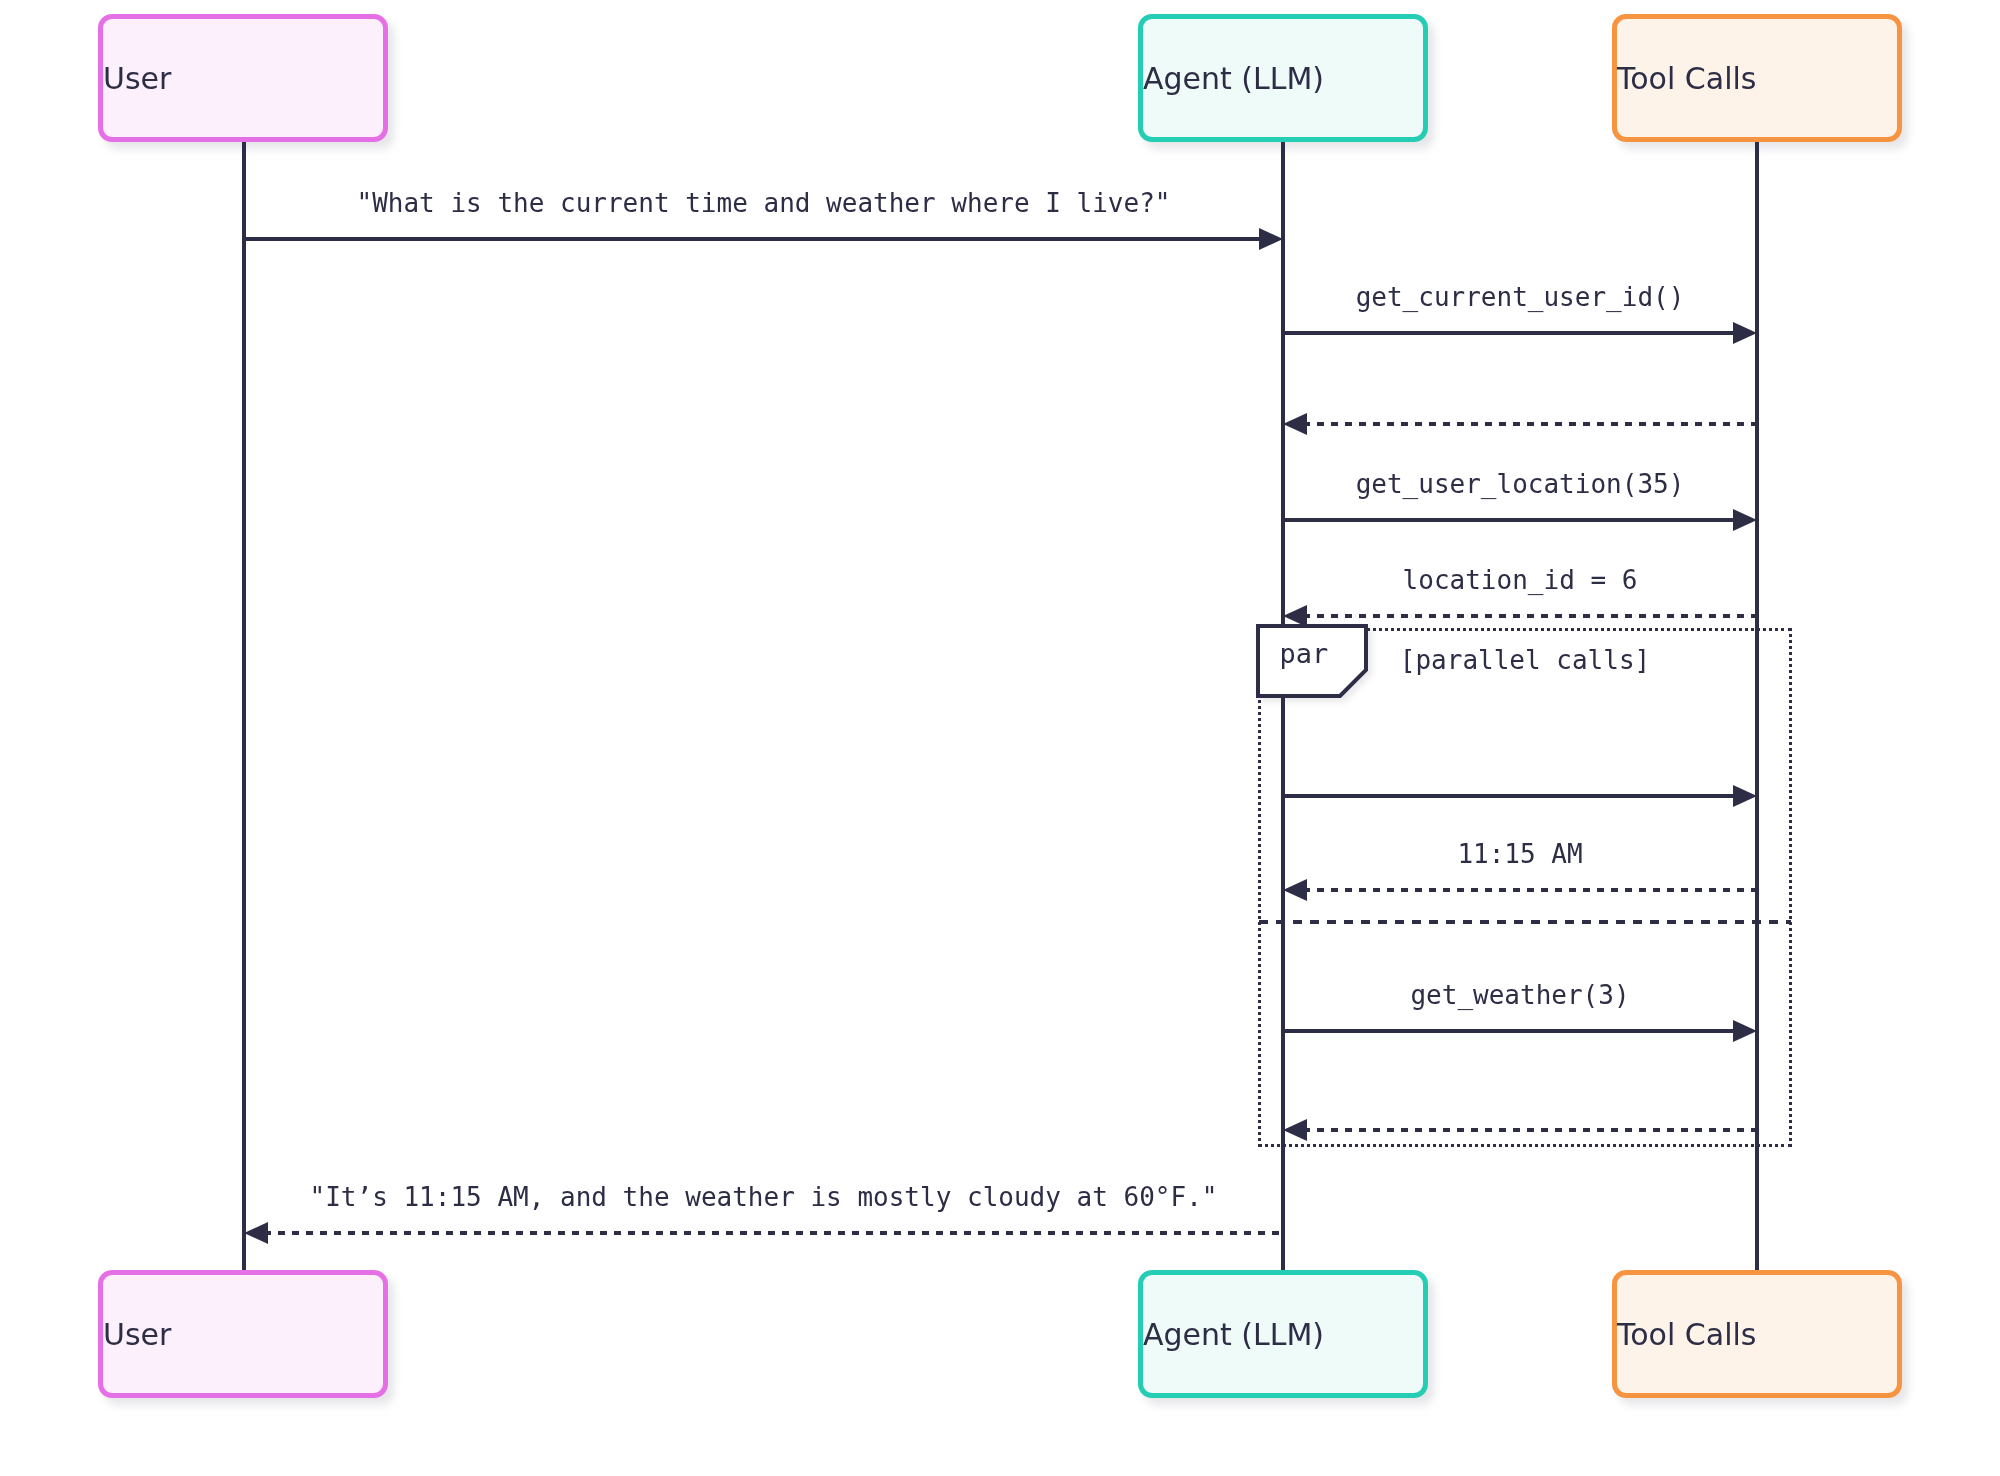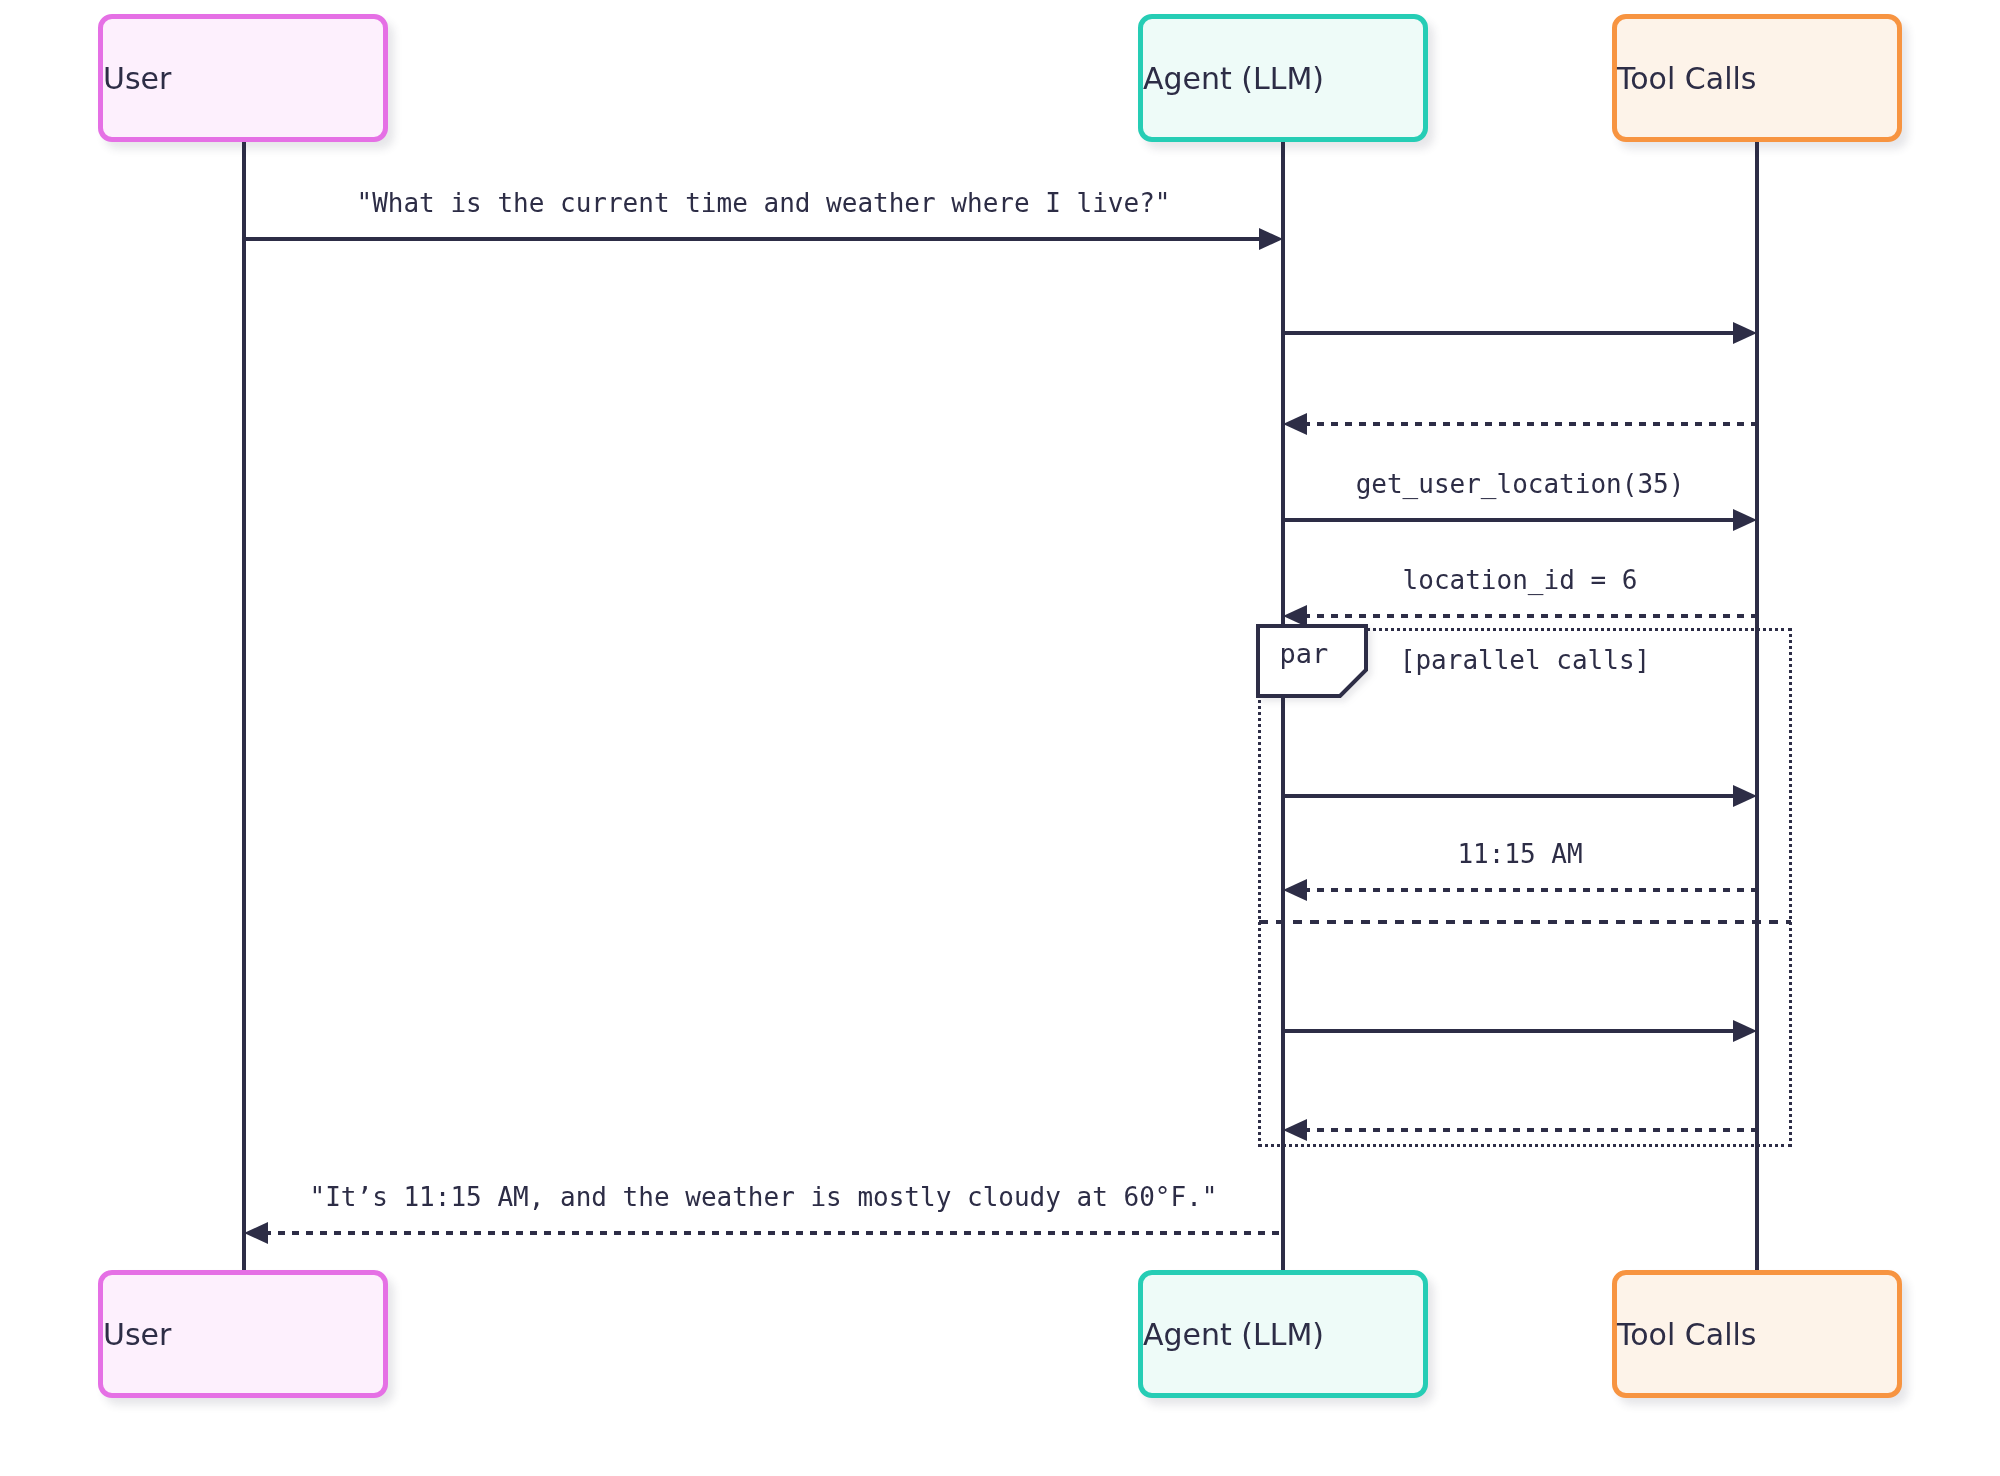--- a/index.html
+++ b/index.html
@@ -81,20 +81,21 @@
       <path d="M2 2 H110 V46 L84 72 H2 Z" fill="#ffffff" stroke="#2d2d46" stroke-width="4"></path>
     </svg>
     <div class="txt">par</div>
   </div>
   <div class="parcondition">[parallel calls]</div>
 
   <div class="mlabel" style="left:244px;top:186px;width:1039px">"What is the current time and weather where I live?"</div>
   <div class="mline" style="left:244px;top:237px;width:1019px"></div>
   <div class="ahead right" style="left:1259px;top:228px"></div>
 
+  <div class="mlabel" style="left:1283px;top:280px;width:474px">get_current_user_id()</div>
   <div class="mline" style="left:1283px;top:331px;width:454px"></div>
   <div class="ahead right" style="left:1733px;top:322px"></div>
 
   <div class="mline dotted" style="left:1303px;top:422px;width:454px"></div>
   <div class="ahead left" style="left:1283px;top:413px"></div>
 
   <div class="mlabel" style="left:1283px;top:467px;width:474px">get_user_location(35)</div>
   <div class="mline" style="left:1283px;top:518px;width:454px"></div>
   <div class="ahead right" style="left:1733px;top:509px"></div>
 
@@ -102,20 +103,21 @@
   <div class="mline dotted" style="left:1303px;top:614px;width:454px"></div>
   <div class="ahead left" style="left:1283px;top:605px"></div>
 
   <div class="mline" style="left:1283px;top:794px;width:454px"></div>
   <div class="ahead right" style="left:1733px;top:785px"></div>
 
   <div class="mlabel" style="left:1283px;top:837px;width:474px">11:15 AM</div>
   <div class="mline dotted" style="left:1303px;top:888px;width:454px"></div>
   <div class="ahead left" style="left:1283px;top:879px"></div>
 
+  <div class="mlabel" style="left:1283px;top:978px;width:474px">get_weather(3)</div>
   <div class="mline" style="left:1283px;top:1029px;width:454px"></div>
   <div class="ahead right" style="left:1733px;top:1020px"></div>
 
   <div class="mline dotted" style="left:1303px;top:1128px;width:454px"></div>
   <div class="ahead left" style="left:1283px;top:1119px"></div>
 
   <div class="mlabel" style="left:244px;top:1180px;width:1039px">"It’s 11:15 AM, and the weather is mostly cloudy at 60°F."</div>
   <div class="mline dotted" style="left:264px;top:1231px;width:1019px"></div>
   <div class="ahead left" style="left:244px;top:1222px"></div>
 

